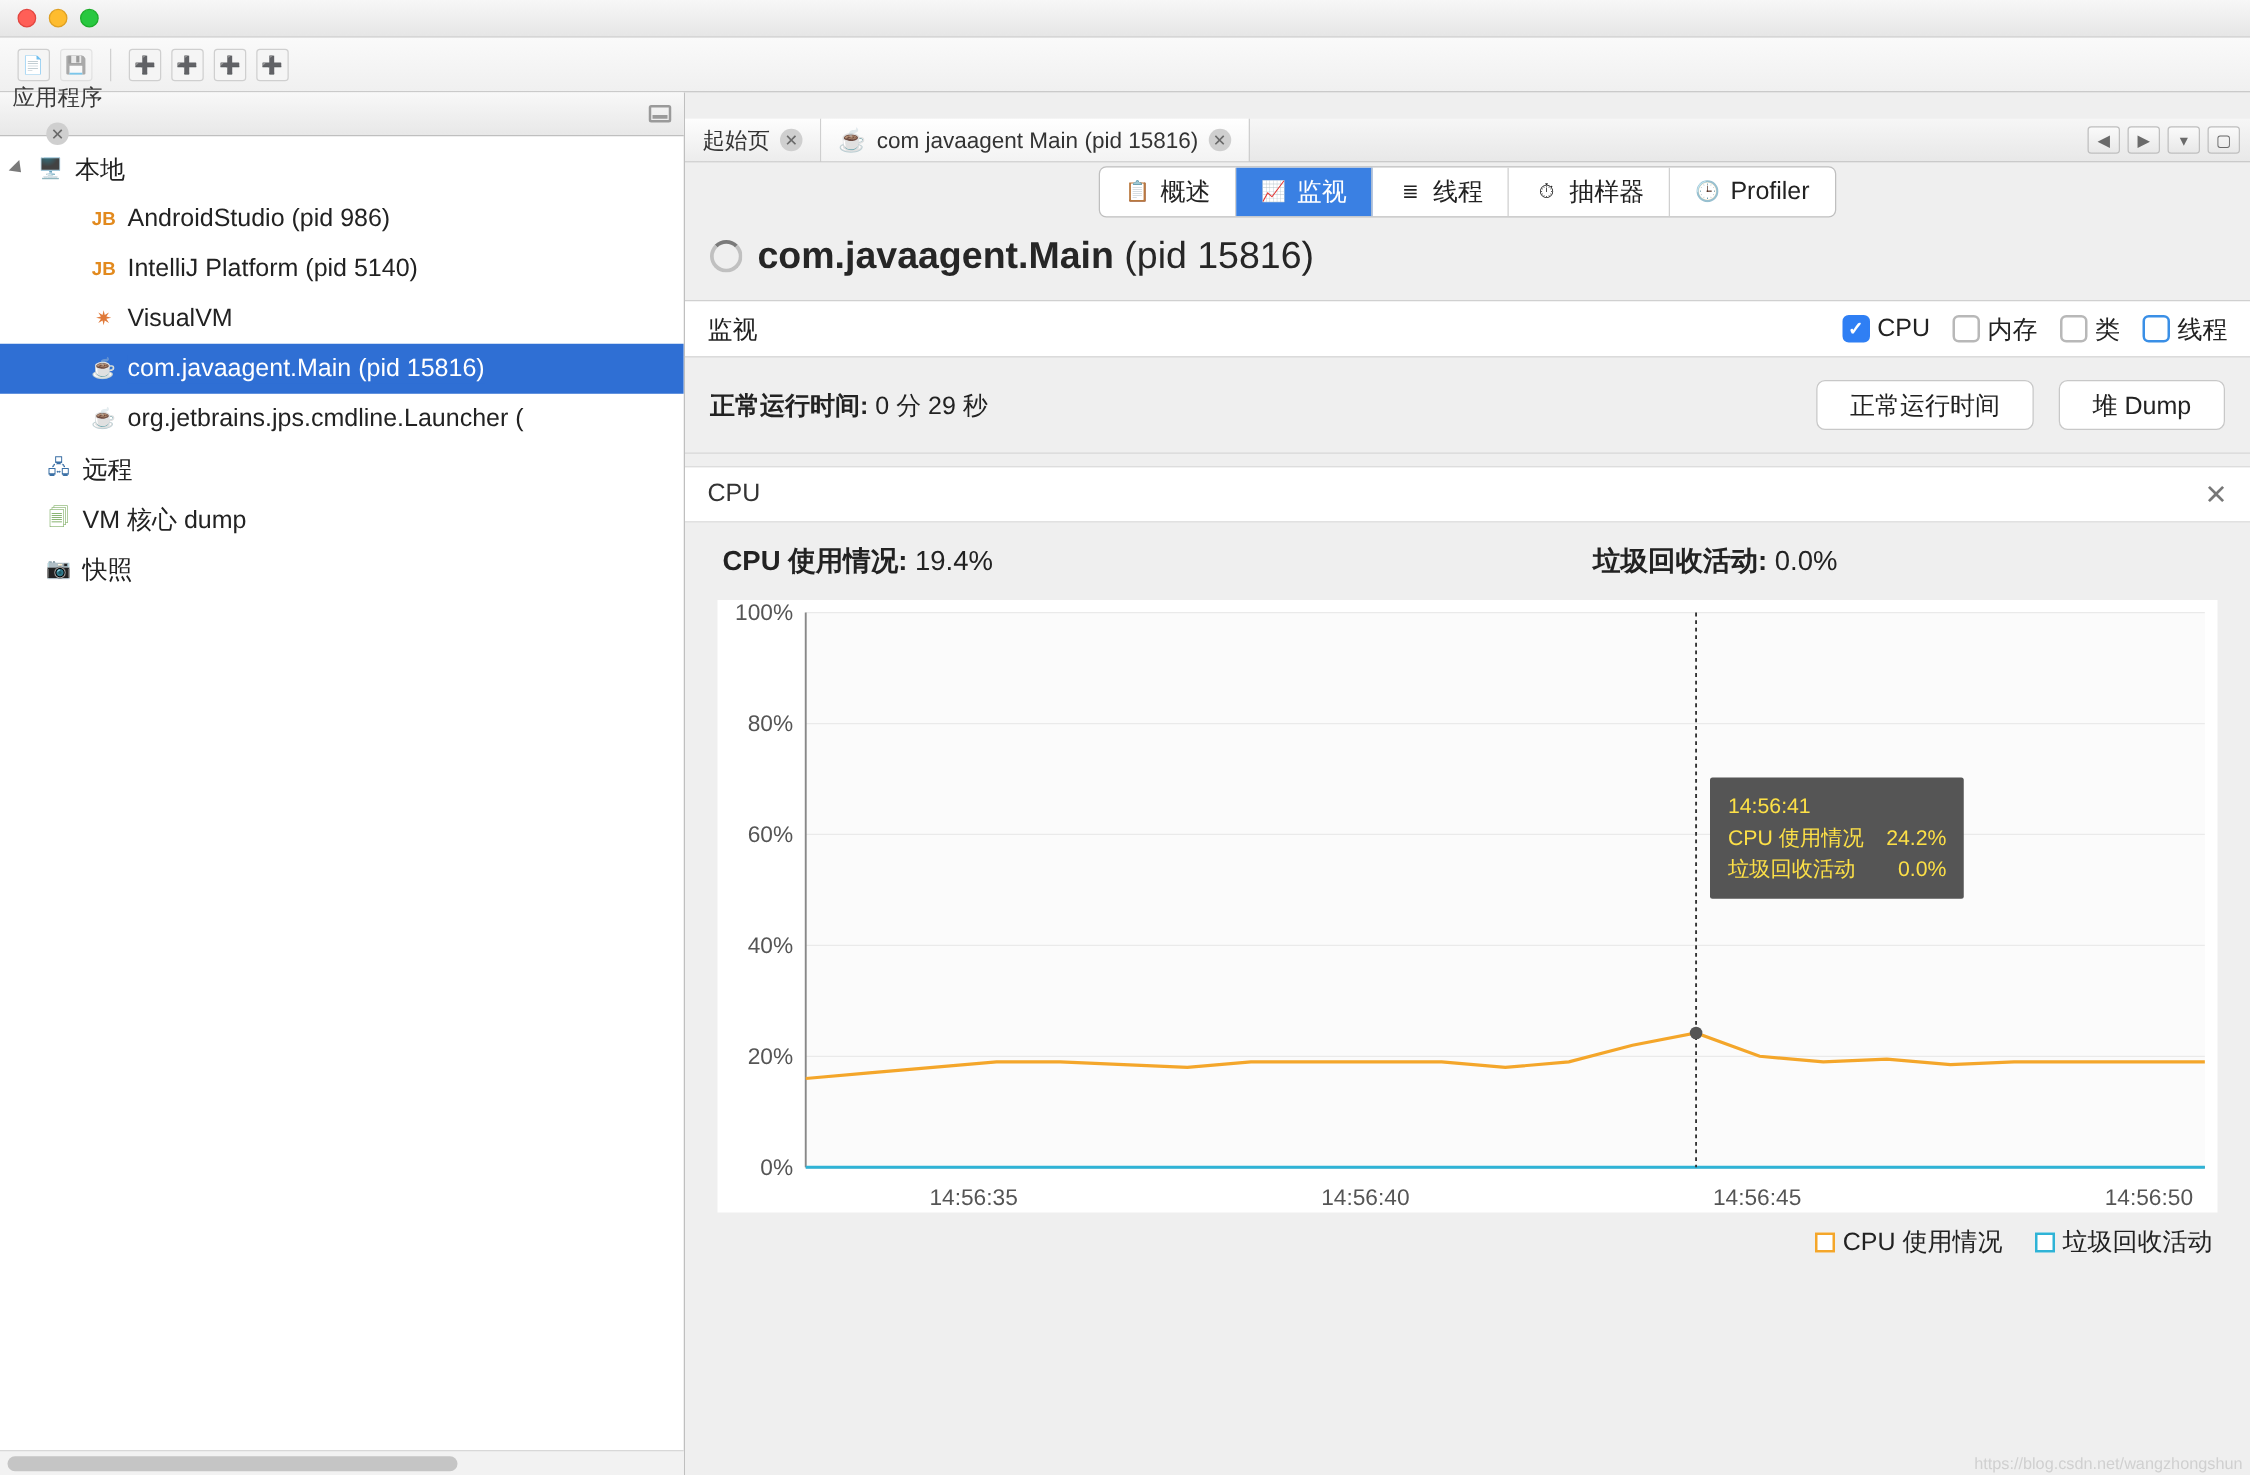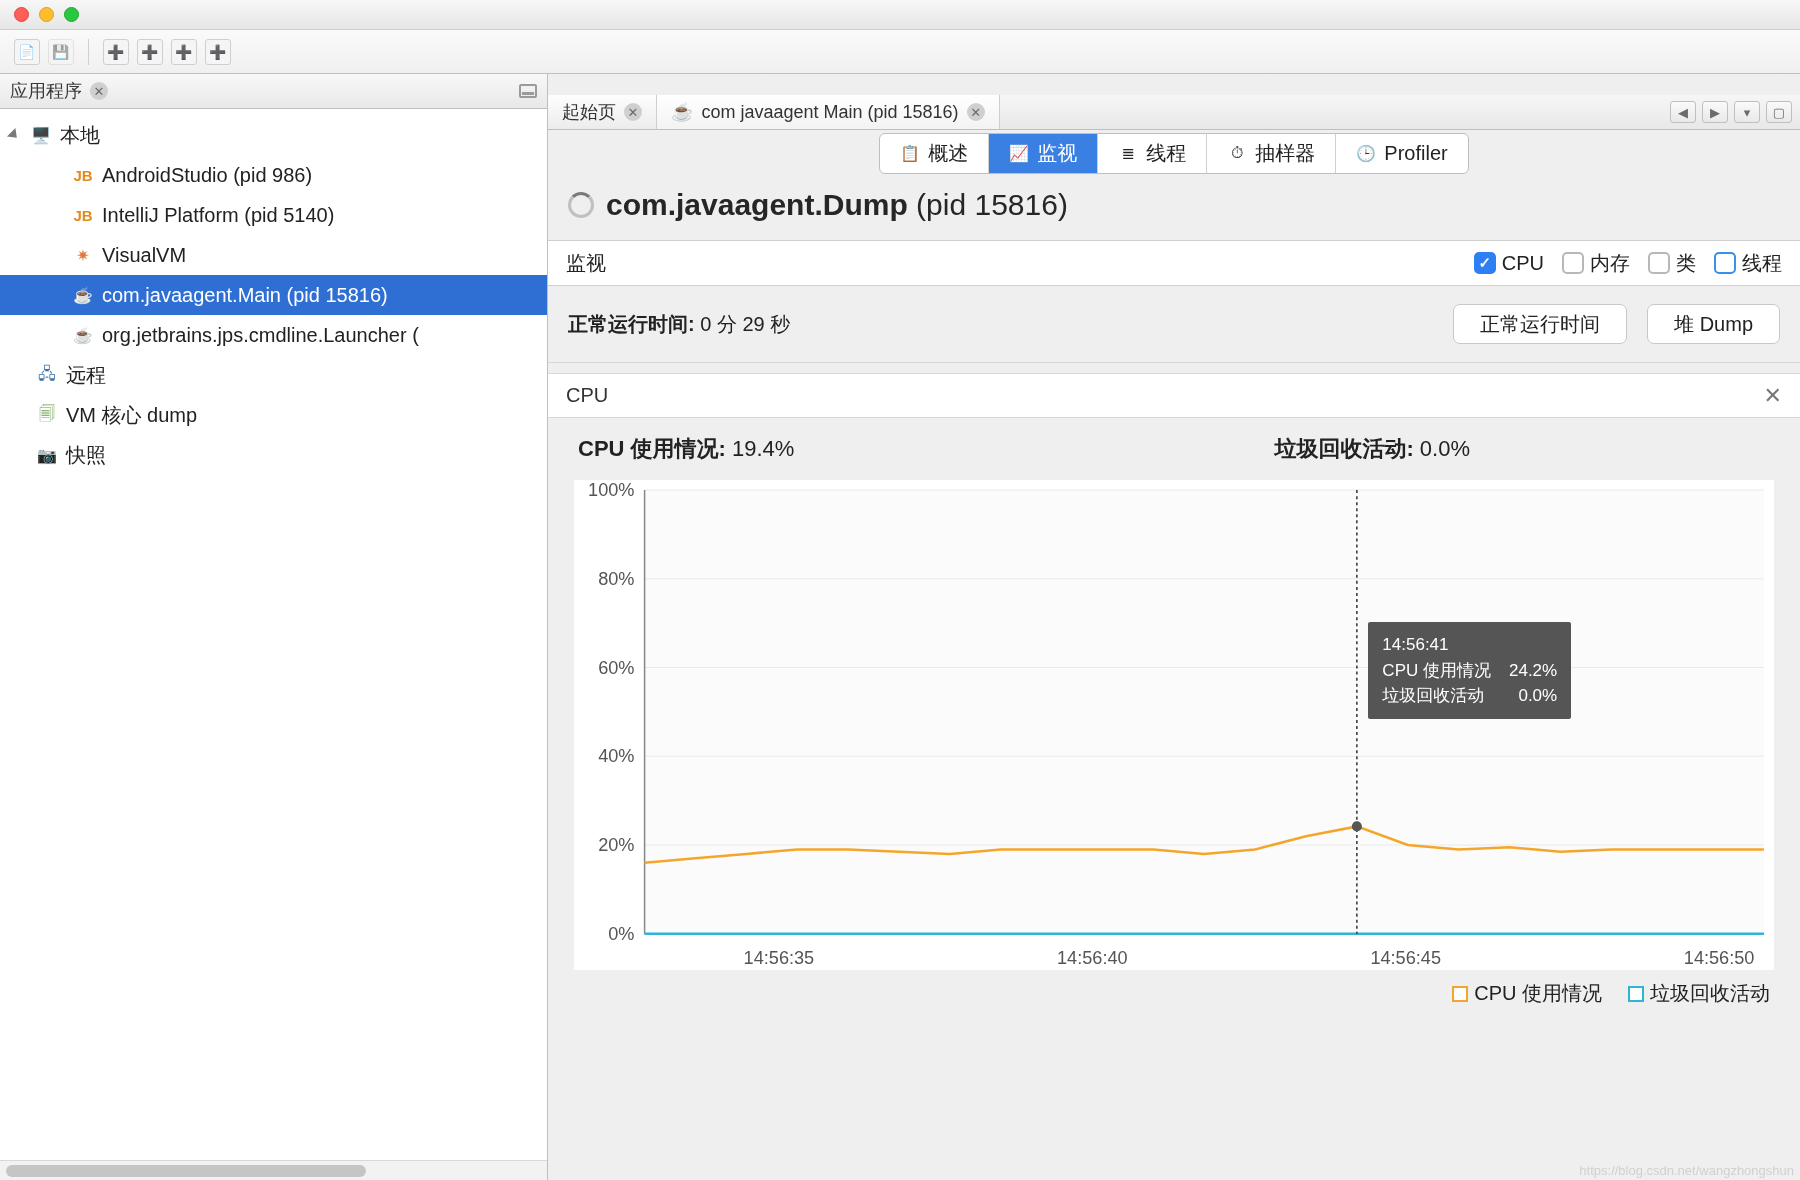--- a/index.html
+++ b/index.html
@@ -19,21 +19,21 @@
 .toolbar .btn { width: 26px; height: 26px; background: #f5f5f5; border: 1px solid #cfcfcf; border-radius: 3px; display: flex; align-items: center; justify-content: center; font-size: 14px; }
 .toolbar .sep { width: 1px; height: 26px; background: #d0d0d0; margin: 0 6px; }
 
 
 .main { display: flex; height: calc(100% - 74px); }
 .sidebar { width: 548px; background: #fff; border-right: 1px solid #bfbfbf; display: flex; flex-direction: column; }
 .content { flex: 1; background: #efefef; display: flex; flex-direction: column; }
 
 
 .panel-tab { height: 35px; background: linear-gradient(#f8f8f8,#e8e8e8); border-bottom: 1px solid #bfbfbf; display: flex; align-items: center; padding: 0 10px; font-size: 18px; color: #3a3a3a; justify-content: space-between; }
-.panel-tab .tab-label { display: flex; align-items: center; gap: 8px; }
+.panel-tab .tab-label { display: flex; align-items: center; gap: 8px; flex-direction: column; }
 .close-x { width: 18px; height: 18px; background: #cfcfcf; border-radius: 50%; color: #6a6a6a; font-size: 13px; display: flex; align-items: center; justify-content: center; }
 .min-ic { width: 18px; height: 14px; border: 2px solid #9a9a9a; border-radius: 2px; position: relative; }
 .min-ic::after { content: ''; position: absolute; left: 1px; right: 1px; bottom: 1px; height: 3px; background: #9a9a9a; }
 
 
 .tree { flex: 1; padding: 6px 0; font-size: 20px; color: #222; overflow: hidden; }
 .tree .row { display: flex; align-items: center; height: 40px; padding-left: 10px; gap: 8px; white-space: nowrap; }
 .tree .row.l1 { padding-left: 10px; }
 .tree .row.l2 { padding-left: 72px; }
 .tree .row.l1b { padding-left: 36px; }
@@ -99,21 +99,21 @@
 .cpu-stats .spacer { flex: 1; }
 
 
 .chart-wrap { position: relative; margin: 10px 26px 6px 26px; height: 490px; background: #fff; }
 .chart-wrap svg { position: absolute; inset: 0; }
 .legend { display: flex; justify-content: flex-end; gap: 26px; padding: 4px 30px 8px 0; font-size: 20px; color: #222; }
 .legend .sw { width: 16px; height: 16px; display: inline-block; margin-right: 6px; vertical-align: -2px; border: 2px solid; }
 .legend .sw.cpu { border-color: #f4a62a; background: #fff; }
 .legend .sw.gc { border-color: #2fb3d6; background: #fff; }
 
-.tooltip { position: absolute; background: #555; color: #ffffff; font-size: 17px; padding: 10px 14px; line-height: 1.5; border-radius: 2px; }
+.tooltip { position: absolute; background: #555; color: #fde047; font-size: 17px; padding: 10px 14px; line-height: 1.5; border-radius: 2px; }
 .tooltip .tr { display: flex; justify-content: space-between; gap: 18px; }
 
 .watermark { position: absolute; right: 6px; bottom: 2px; font-size: 13px; color: #d0d0d0; }
 </style>
 </head>
 <body>
 
 <div class="titlebar">
   <div class="traffic">
     <span class="r"></span>
@@ -227,21 +227,21 @@
         <div class="subtab">
             <span class="sic">🕒</span>
             <span>Profiler</span>
           </div>
       </div>
     </div>
 
     <div class="page-head">
       <div class="spin"></div>
       <h1>
-        <span>com.javaagent.Dump</span>
+        <span>com.javaagent.Main</span>
         <span class="pid">(pid 15816)</span>
       </h1>
     </div>
 
     <div class="mon-head">
       <span>监视</span>
       <div class="spacer"></div>
       <label class="chk">
           <span class="chkbox on"></span>
           <span>CPU</span>

